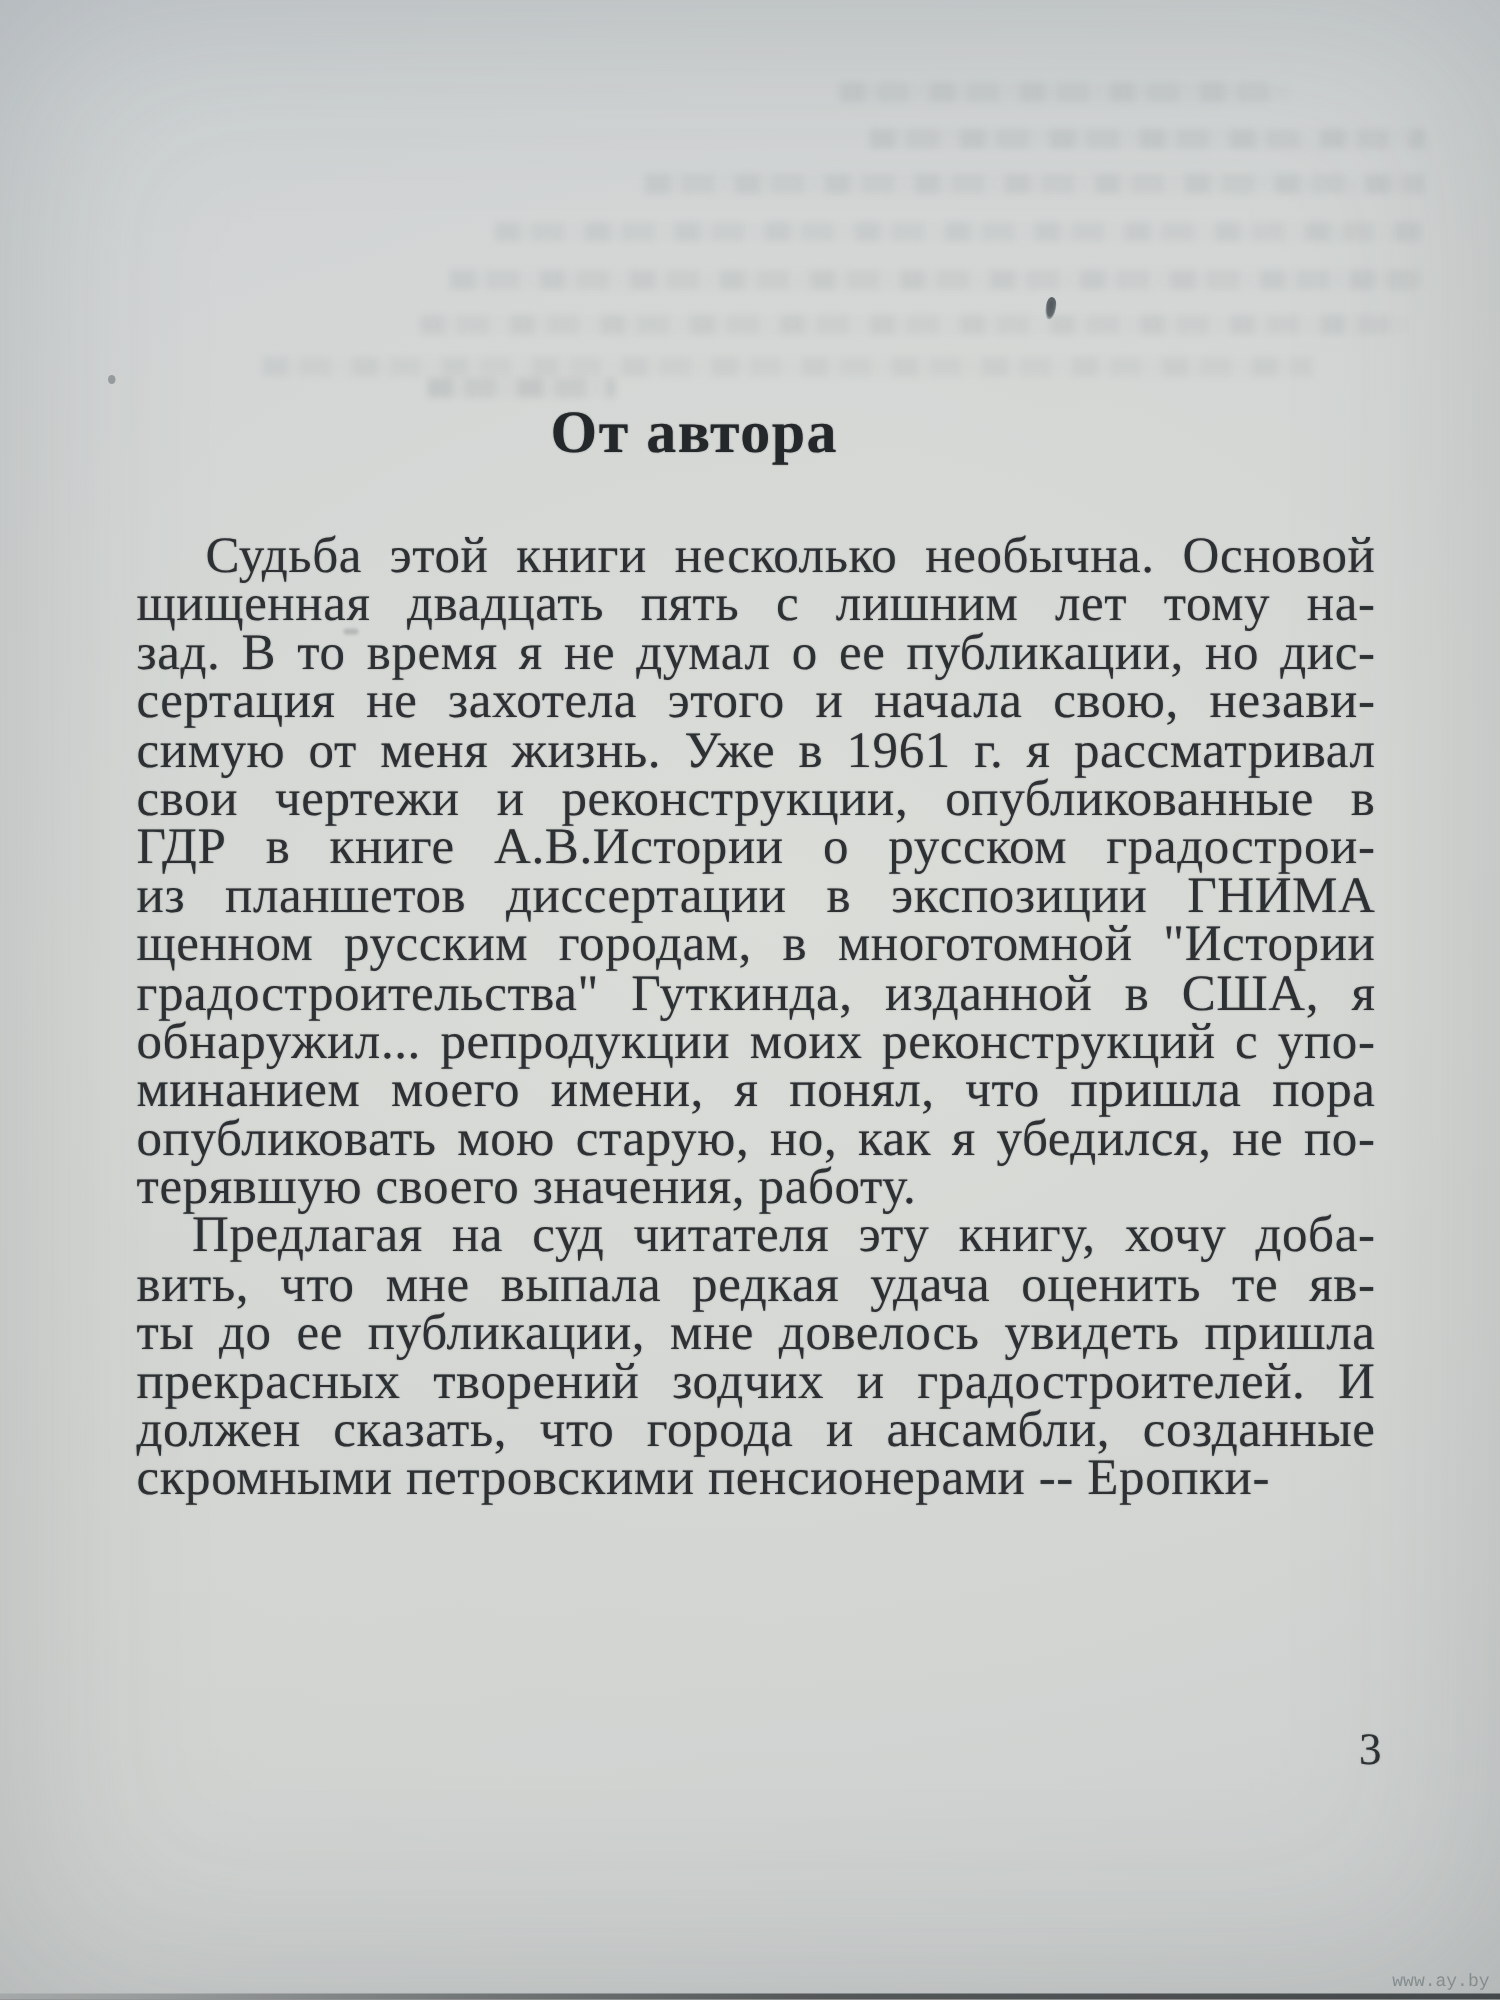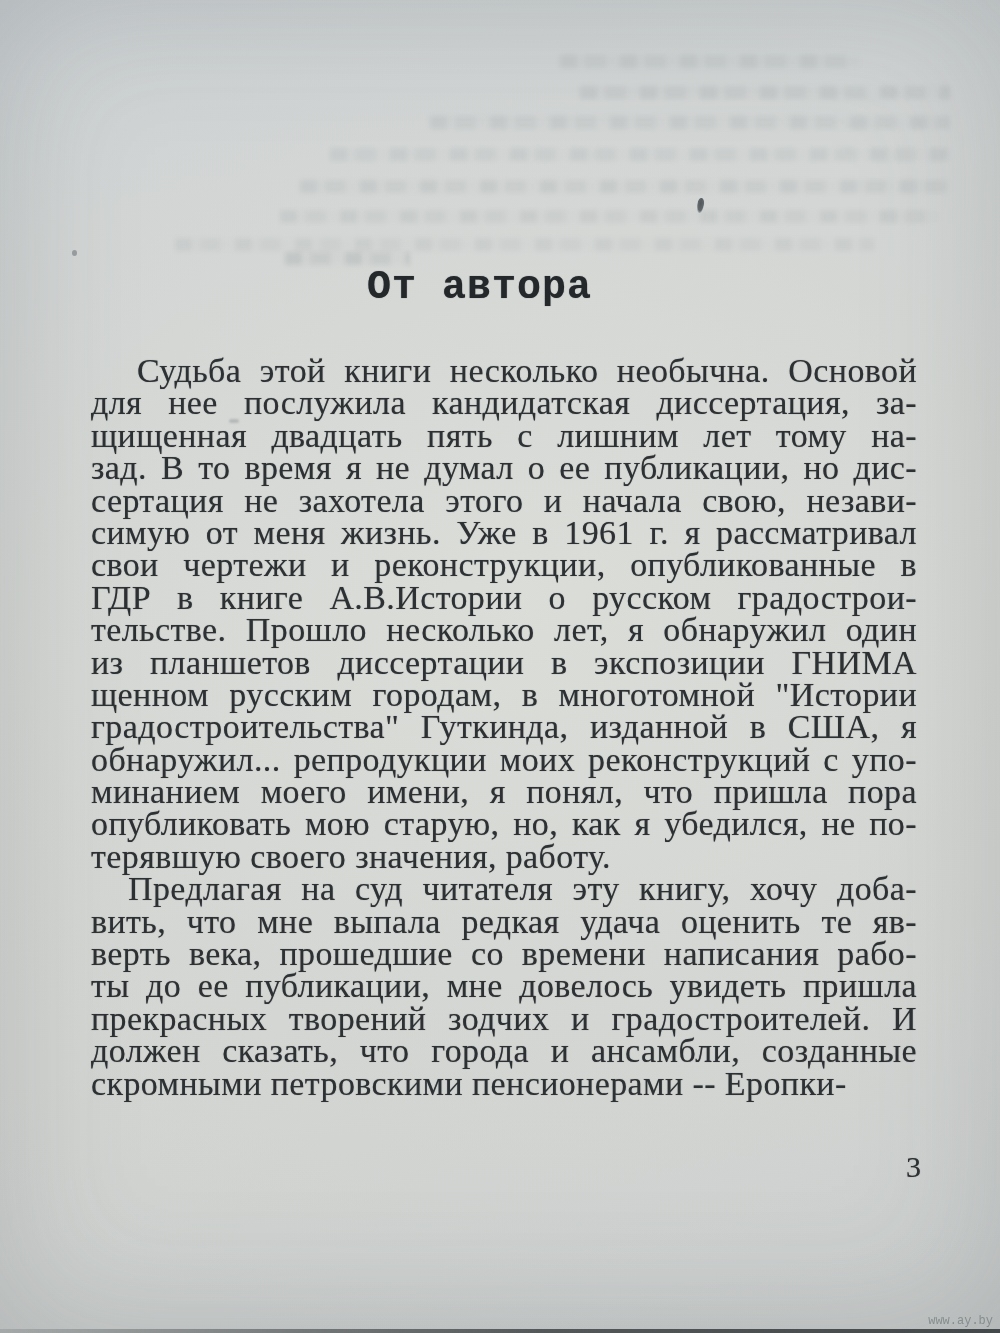--- a/index.html
+++ b/index.html
@@ -49,21 +49,20 @@
     position: absolute; left: 229px; top: 419px; width: 10px; height: 4px;
     background: #7d8387; border-radius: 2px; opacity: 0.38; filter: blur(1px);
   }
 
   .title {
     position: absolute; left: 367px; top: 266px; margin: 0;
     font-size: 40px; line-height: 44px; font-weight: bold;
     letter-spacing: 1px;
     color: #24282b;
     text-shadow: 0 0 1px rgba(36,40,43,0.6);
-    font-family: Liberation Mono, monospace;
   }
 
   .body-text {
     position: absolute; left: 91px; top: 355px; width: 826px;
     font-size: 34px;
     letter-spacing: 0.4px;
     color: #2d3134;
     text-shadow: 0 0 1px rgba(45,49,52,0.5);
   }
   .line {
@@ -117,40 +116,37 @@
 
   <div class="speck-apostrophe"></div>
   <div class="speck-dot"></div>
   <div class="speck-dash"></div>
 
   <h1 class="title">От автора</h1>
 
   <div class="body-text">
       <div class="para para1">
         <div class="line first">Судьба этой книги несколько необычна. Основой</div>
-        <div class="line">для нее послужила кандидатская диссертация, за-</div>
         <div class="line">щищенная двадцать пять с лишним лет тому на-</div>
         <div class="line">зад. В то время я не думал о ее публикации, но дис-</div>
         <div class="line">сертация не захотела этого и начала свою, незави-</div>
         <div class="line">симую от меня жизнь. Уже в 1961 г. я рассматривал</div>
         <div class="line">свои чертежи и реконструкции, опубликованные в</div>
         <div class="line">ГДР в книге А.В.Истории о русском градострои-</div>
-        <div class="line">тельстве. Прошло несколько лет, я обнаружил один</div>
         <div class="line">из планшетов диссертации в экспозиции ГНИМА</div>
         <div class="line">щенном русским городам, в многотомной "Истории</div>
         <div class="line">градостроительства" Гуткинда, изданной в США, я</div>
         <div class="line">обнаружил... репродукции моих реконструкций с упо-</div>
         <div class="line">минанием моего имени, я понял, что пришла пора</div>
         <div class="line">опубликовать мою старую, но, как я убедился, не по-</div>
         <div class="line lastline">терявшую своего значения, работу.</div>
       </div>
       <div class="para para2">
         <div class="line first">Предлагая на суд читателя эту книгу, хочу доба-</div>
         <div class="line">вить, что мне выпала редкая удача оценить те яв-</div>
-        <div class="line">верть века, прошедшие со времени написания рабо-</div>
         <div class="line">ты до ее публикации, мне довелось увидеть пришла</div>
         <div class="line">прекрасных творений зодчих и градостроителей. И</div>
         <div class="line">должен сказать, что города и ансамбли, созданные</div>
         <div class="line lastline">скромными петровскими пенсионерами -- Еропки-</div>
       </div>
     </div>
 
   <div class="page-number">3</div>
 
   <div class="watermark">www.ay.by</div>

